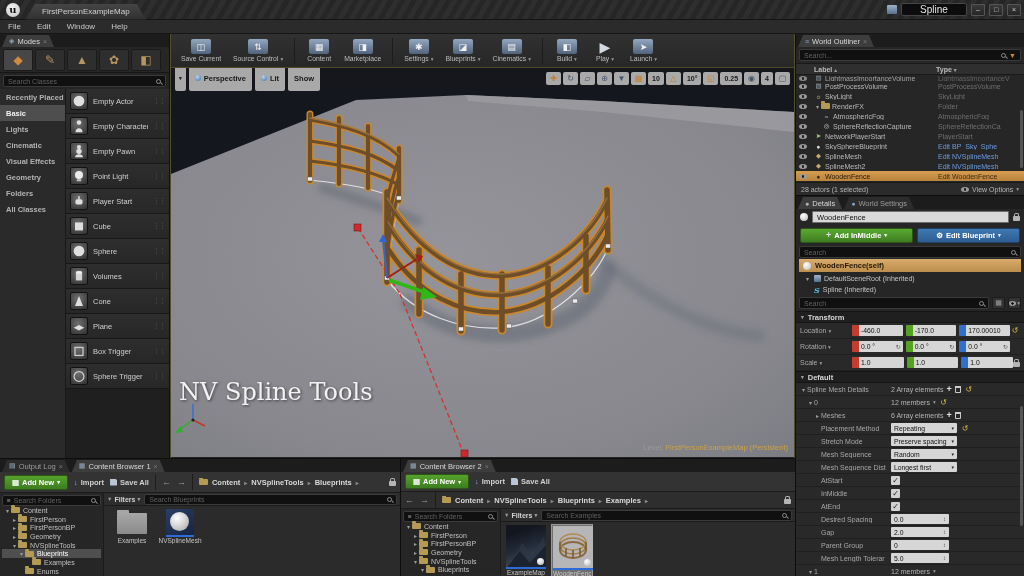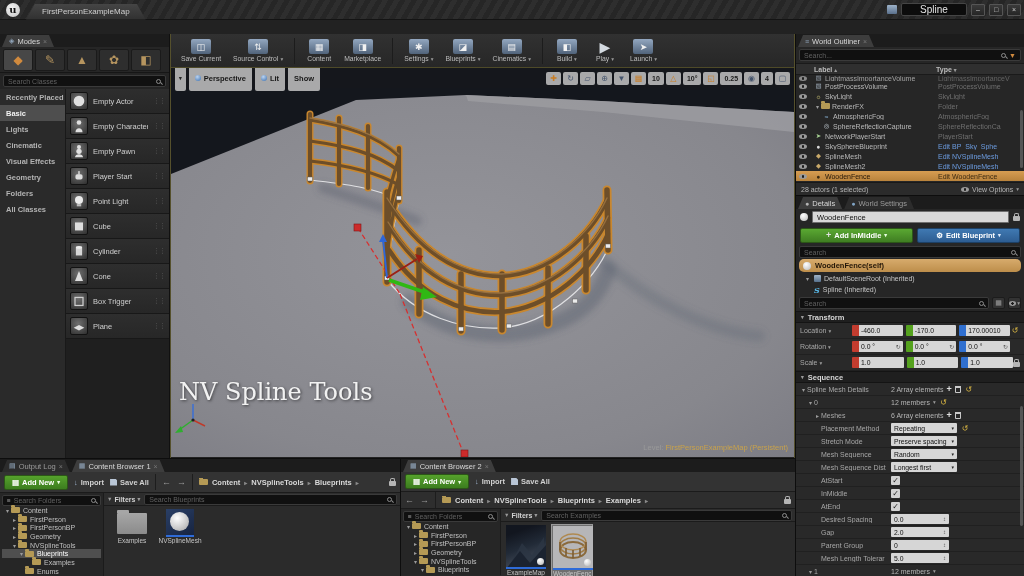--- a/index.html
+++ b/index.html
@@ -116,21 +116,21 @@
   .name-field{flex:1;height:12px;background:#d9d9d9;border:1px solid #6f6f6f;border-radius:1px;
     color:#111;font-size:7.5px;display:flex;align-items:center;padding:0 4px;}
   .lock{width:7px;height:5px;background:#b5b5b5;border-radius:1px;position:relative;margin-top:3px;flex:0 0 auto;}
   .lock::before{content:"";position:absolute;top:-3px;left:1px;width:3px;height:3px;border:1px solid #b5b5b5;border-bottom:none;border-radius:2px 2px 0 0;}
   .btn-row{height:20px;display:flex;align-items:center;gap:4px;padding:0 4px;}
   .btn-green{flex:1.1;height:15px;background:linear-gradient(#5aa832,#3f7d22);border:1px solid #2c5717;border-radius:2px;
     color:#fff;font-weight:bold;font-size:7.5px;display:flex;align-items:center;justify-content:center;gap:3px;}
   .btn-blue{flex:1;height:15px;background:linear-gradient(#4079b2,#2d5d92);border:1px solid #1d4065;border-radius:2px;
     color:#fff;font-weight:bold;font-size:7.5px;display:flex;align-items:center;justify-content:center;gap:3px;}
   .dsearch{margin:1px 3px;}
-  .comp-self{height:13px;margin:1px 3px;background:linear-gradient(#d7ab6c,#bd8e4b);border-radius:5px;
+  .comp-self{height:13px;margin:1px 3px;background:linear-gradient(#d7ab6c,#bd8e4b);border-radius:0;
     display:flex;align-items:center;gap:4px;padding:0 4px;color:#241708;font-size:7.5px;font-weight:bold;}
   .comp-row{height:11px;display:flex;align-items:center;gap:3px;padding-left:8px;font-size:7px;color:#c6c6c6;}
   .sceneroot-ic{width:7px;height:7px;background:linear-gradient(#9fb4c9,#56708c);border-radius:1px;}
   .spline-ic{color:#58b7e6;font-family:"DejaVu Serif",serif;font-style:italic;font-weight:bold;font-size:8px;}
   .dsearch2{margin:2px 3px;display:flex;gap:3px;align-items:center;}
   .sqbtn{width:13px;height:12px;background:#333;border:1px solid #1c1c1c;border-radius:2px;color:#9a9a9a;
     font-size:7px;display:flex;align-items:center;justify-content:center;gap:1px;}
   .sechdr{height:12px;background:#1f1f1f;border-top:1px solid #141414;border-bottom:1px solid #141414;
     display:flex;align-items:center;gap:4px;padding-left:5px;color:#d6d6d6;font-weight:bold;font-size:7.5px;}
   .trow{height:16px;display:flex;align-items:center;padding:0 4px;border-bottom:1px solid #202020;background:#292929;}
@@ -202,20 +202,26 @@
     <div class="doc-tab">FirstPersonExampleMap</div>
     <div class="title-right">
       <span class="chip-icon"></span>
       <span class="spline-chip">Spline</span>
       <span class="winbtn">–</span>
       <span class="winbtn">□</span>
       <span class="winbtn">×</span>
     </div>
   </div>
 
+  <div class="menubar" id="menubar">
+      <span class="menu-item">File</span>
+      <span class="menu-item">Edit</span>
+      <span class="menu-item">Window</span>
+      <span class="menu-item">Help</span>
+    </div>
 
   <div class="modes">
     <div class="tabbar">
       <div class="tab active">
         <span class="ticn">◈</span>
         <span>Modes</span>
         <span class="tx">×</span>
       </div>
     </div>
     <div class="mode-iconbar" id="mode-iconbar">
@@ -262,68 +268,82 @@
             <span class="mthumb"><svg width="16" height="16" viewBox="0 0 18 18">
                 <circle cx="9" cy="4.6" r="2.3" fill="#e0e0e0"></circle>
                 <circle cx="9" cy="9.4" r="3" fill="#e0e0e0"></circle>
                 <path d="M4.5,16 C4.5,11.5 13.5,11.5 13.5,16 Z" fill="#e0e0e0"></path>
               </svg></span>
             <span class="mlabel">Empty Pawn</span>
             <span class="grip">⋮⋮</span>
           </div>
           <div class="mitem">
             <span class="mthumb"><svg width="16" height="16" viewBox="0 0 18 18">
+                <circle cx="9" cy="8" r="4.5" fill="#ececec"></circle>
+                <rect x="6.5" y="12.5" width="5" height="2.5" fill="#bdbdbd"></rect>
+              </svg></span>
+            <span class="mlabel">Point Light</span>
+            <span class="grip">⋮⋮</span>
+          </div>
+          <div class="mitem">
+            <span class="mthumb"><svg width="16" height="16" viewBox="0 0 18 18">
                 <rect x="5" y="7" width="8" height="6" rx="2" fill="#dedede"></rect>
                 <rect x="8.2" y="3.5" width="1.6" height="4" fill="#dedede"></rect>
               </svg></span>
             <span class="mlabel">Player Start</span>
-            <span class="grip">⋮⋮</span>
-          </div>
-          <div class="mitem">
-            <span class="mthumb"><svg width="16" height="16" viewBox="0 0 18 18">
-                <circle cx="9" cy="8" r="4.5" fill="#ececec"></circle>
-                <rect x="6.5" y="12.5" width="5" height="2.5" fill="#bdbdbd"></rect>
-              </svg></span>
-            <span class="mlabel">Point Light</span>
             <span class="grip">⋮⋮</span>
           </div>
           <div class="mitem">
             <span class="mthumb"><svg width="16" height="16" viewBox="0 0 18 18">
                 <rect x="4.5" y="5" width="9" height="9" fill="#dedede"></rect>
               </svg></span>
             <span class="mlabel">Cube</span>
             <span class="grip">⋮⋮</span>
           </div>
           <div class="mitem">
             <span class="mthumb"><svg width="16" height="16" viewBox="0 0 18 18">
+                <circle cx="9" cy="9" r="6" fill="#e0e0e0"></circle>
+              </svg></span>
+            <span class="mlabel">Sphere</span>
+            <span class="grip">⋮⋮</span>
+          </div>
+          <div class="mitem">
+            <span class="mthumb"><svg width="16" height="16" viewBox="0 0 18 18">
                 <rect x="5.5" y="5" width="7" height="9" fill="#d6d6d6"></rect>
                 <ellipse cx="9" cy="5" rx="3.5" ry="1.6" fill="#efefef"></ellipse>
               </svg></span>
-            <span class="mlabel">Cylinder</span>
+            <span class="mlabel">Volumes</span>
             <span class="grip">⋮⋮</span>
           </div>
           <div class="mitem">
             <span class="mthumb"><svg width="16" height="16" viewBox="0 0 18 18">
                 <polygon points="9,3.5 13.5,14.5 4.5,14.5" fill="#dedede"></polygon>
               </svg></span>
             <span class="mlabel">Cone</span>
             <span class="grip">⋮⋮</span>
           </div>
           <div class="mitem">
             <span class="mthumb"><svg width="16" height="16" viewBox="0 0 18 18">
+                <polygon points="3,11 9,8 15,11 9,14" fill="#dedede"></polygon>
+              </svg></span>
+            <span class="mlabel">Plane</span>
+            <span class="grip">⋮⋮</span>
+          </div>
+          <div class="mitem">
+            <span class="mthumb"><svg width="16" height="16" viewBox="0 0 18 18">
                 <rect x="4.5" y="5" width="9" height="9" fill="none" stroke="#cfcfcf" stroke-width="1.4"></rect>
               </svg></span>
             <span class="mlabel">Box Trigger</span>
             <span class="grip">⋮⋮</span>
           </div>
           <div class="mitem">
             <span class="mthumb"><svg width="16" height="16" viewBox="0 0 18 18">
-                <polygon points="3,11 9,8 15,11 9,14" fill="#dedede"></polygon>
+                <circle cx="9" cy="9.5" r="5.5" fill="none" stroke="#cfcfcf" stroke-width="1.4"></circle>
               </svg></span>
-            <span class="mlabel">Plane</span>
+            <span class="mlabel">Sphere Trigger</span>
             <span class="grip">⋮⋮</span>
           </div>
         </div>
     </div>
   </div>
 
   <div class="center">
     <div class="toolbar" id="tb-buttons">
         <div class="tbtn">
           <div class="tchip">◫</div>
@@ -780,21 +800,21 @@
             <div class="axbox">
               <span class="axtag" style="background: rgb(47, 111, 208);"></span>
               <span class="axval">1.0</span>
             </div>
           </div>
           <span class="lock"></span>
         </div>
       </div>
     <div class="sechdr">
       <span class="caret">▾</span>
-      <span>Sequence</span>
+      <span>Default</span>
     </div>
     <div id="dt-props">
         <div class="prow" style="padding-left: 4px;">
           <span class="exp">▾</span>
           <span class="plabel" style="width: 84px;">Spline Mesh Details</span>
           <div class="pfield">
             <span class="pval">2 Array elements</span>
             <span class="plus">+</span>
             <span class="trash"></span>
             <span class="ticon-y">↺</span>

